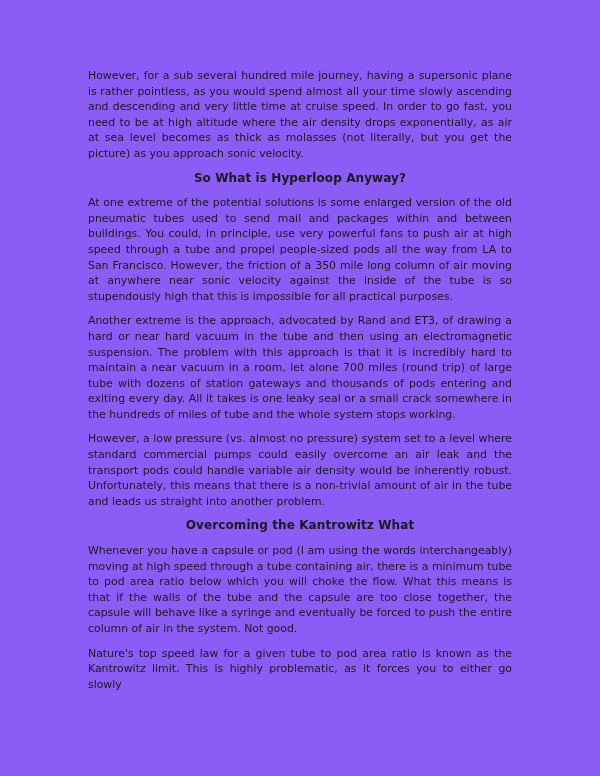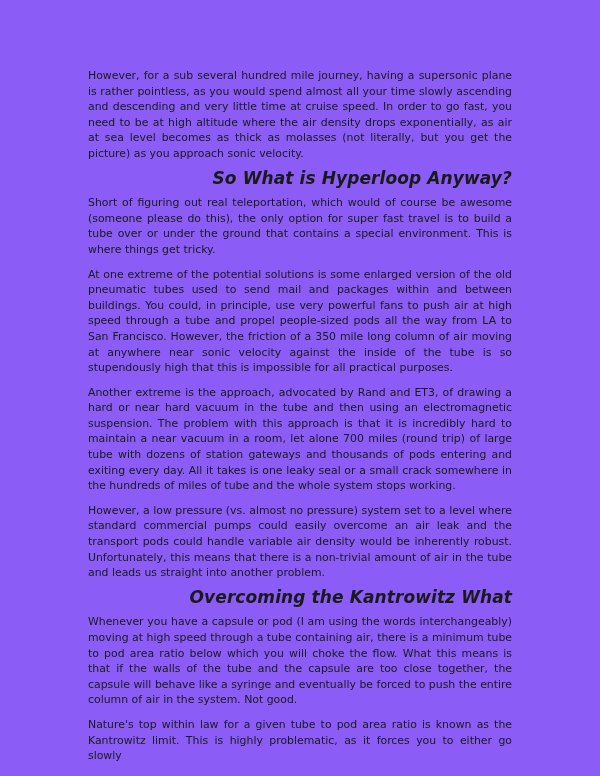--- a/index.html
+++ b/index.html
@@ -29,47 +29,45 @@
     font-size: 10.9px;
     line-height: 15.6px;
     text-align: justify;
     text-justify: inter-word;
     -webkit-hyphens: none;
     hyphens: none;
     word-spacing: 0px;
   }
   h2.heading {
     margin: 0 0 9px 0;
-    font-size: 17px;
+    font-size: 12px;
     line-height: 15.6px;
     font-weight: bold;
-    text-align: right;
+    text-align: center;
     letter-spacing: 0.1px;
-    font-style: italic;
   }
   
 </style>
 </head>
 <body style="background: rgb(255, 255, 255); color: rgb(26, 26, 26);">
 
 <div class="page" style="background: #8b5cf6;">
   <div class="doc-body">
 
     <p class="para">However, for a sub several hundred mile journey, having a supersonic plane is rather pointless, as you would spend almost all your time slowly ascending and descending and very little time at cruise speed. In order to go fast, you need to be at high altitude where the air density drops exponentially, as air at sea level becomes as thick as molasses (not literally, but you get the picture) as you approach sonic velocity.</p>
 
     <h2 class="heading">So What is Hyperloop Anyway?</h2>
 
-    <p class="para">Short of figuring out real teleportation, which would of course be awesome (someone please do this), the only option for super fast travel is to build a tube over or under the ground that contains a special environment. This is where things get tricky.</p>
 
     <p class="para">At one extreme of the potential solutions is some enlarged version of the old pneumatic tubes used to send mail and packages within and between buildings. You could, in principle, use very powerful fans to push air at high speed through a tube and propel people-sized pods all the way from LA to San Francisco. However, the friction of a 350 mile long column of air moving at anywhere near sonic velocity against the inside of the tube is so stupendously high that this is impossible for all practical purposes.</p>
 
     <p class="para">Another extreme is the approach, advocated by Rand and ET3, of drawing a hard or near hard vacuum in the tube and then using an electromagnetic suspension. The problem with this approach is that it is incredibly hard to maintain a near vacuum in a room, let alone 700 miles (round trip) of large tube with dozens of station gateways and thousands of pods entering and exiting every day. All it takes is one leaky seal or a small crack somewhere in the hundreds of miles of tube and the whole system stops working.</p>
 
     <p class="para">However, a low pressure (vs. almost no pressure) system set to a level where standard commercial pumps could easily overcome an air leak and the transport pods could handle variable air density would be inherently robust. Unfortunately, this means that there is a non-trivial amount of air in the tube and leads us straight into another problem.</p>
 
     <h2 class="heading">Overcoming the Kantrowitz What</h2>
 
     <p class="para">Whenever you have a capsule or pod (I am using the words interchangeably) moving at high speed through a tube containing air, there is a minimum tube to pod area ratio below which you will choke the flow. What this means is that if the walls of the tube and the capsule are too close together, the capsule will behave like a syringe and eventually be forced to push the entire column of air in the system. Not good.</p>
 
-    <p class="para">Nature's top within law for a given tube to pod area ratio is known as the Kantrowitz limit. This is highly problematic, as it forces you to either go slowly</p>
+    <p class="para">Nature's top speed law for a given tube to pod area ratio is known as the Kantrowitz limit. This is highly problematic, as it forces you to either go slowly</p>
 
   </div>
 </div>
 
 </body></html>

